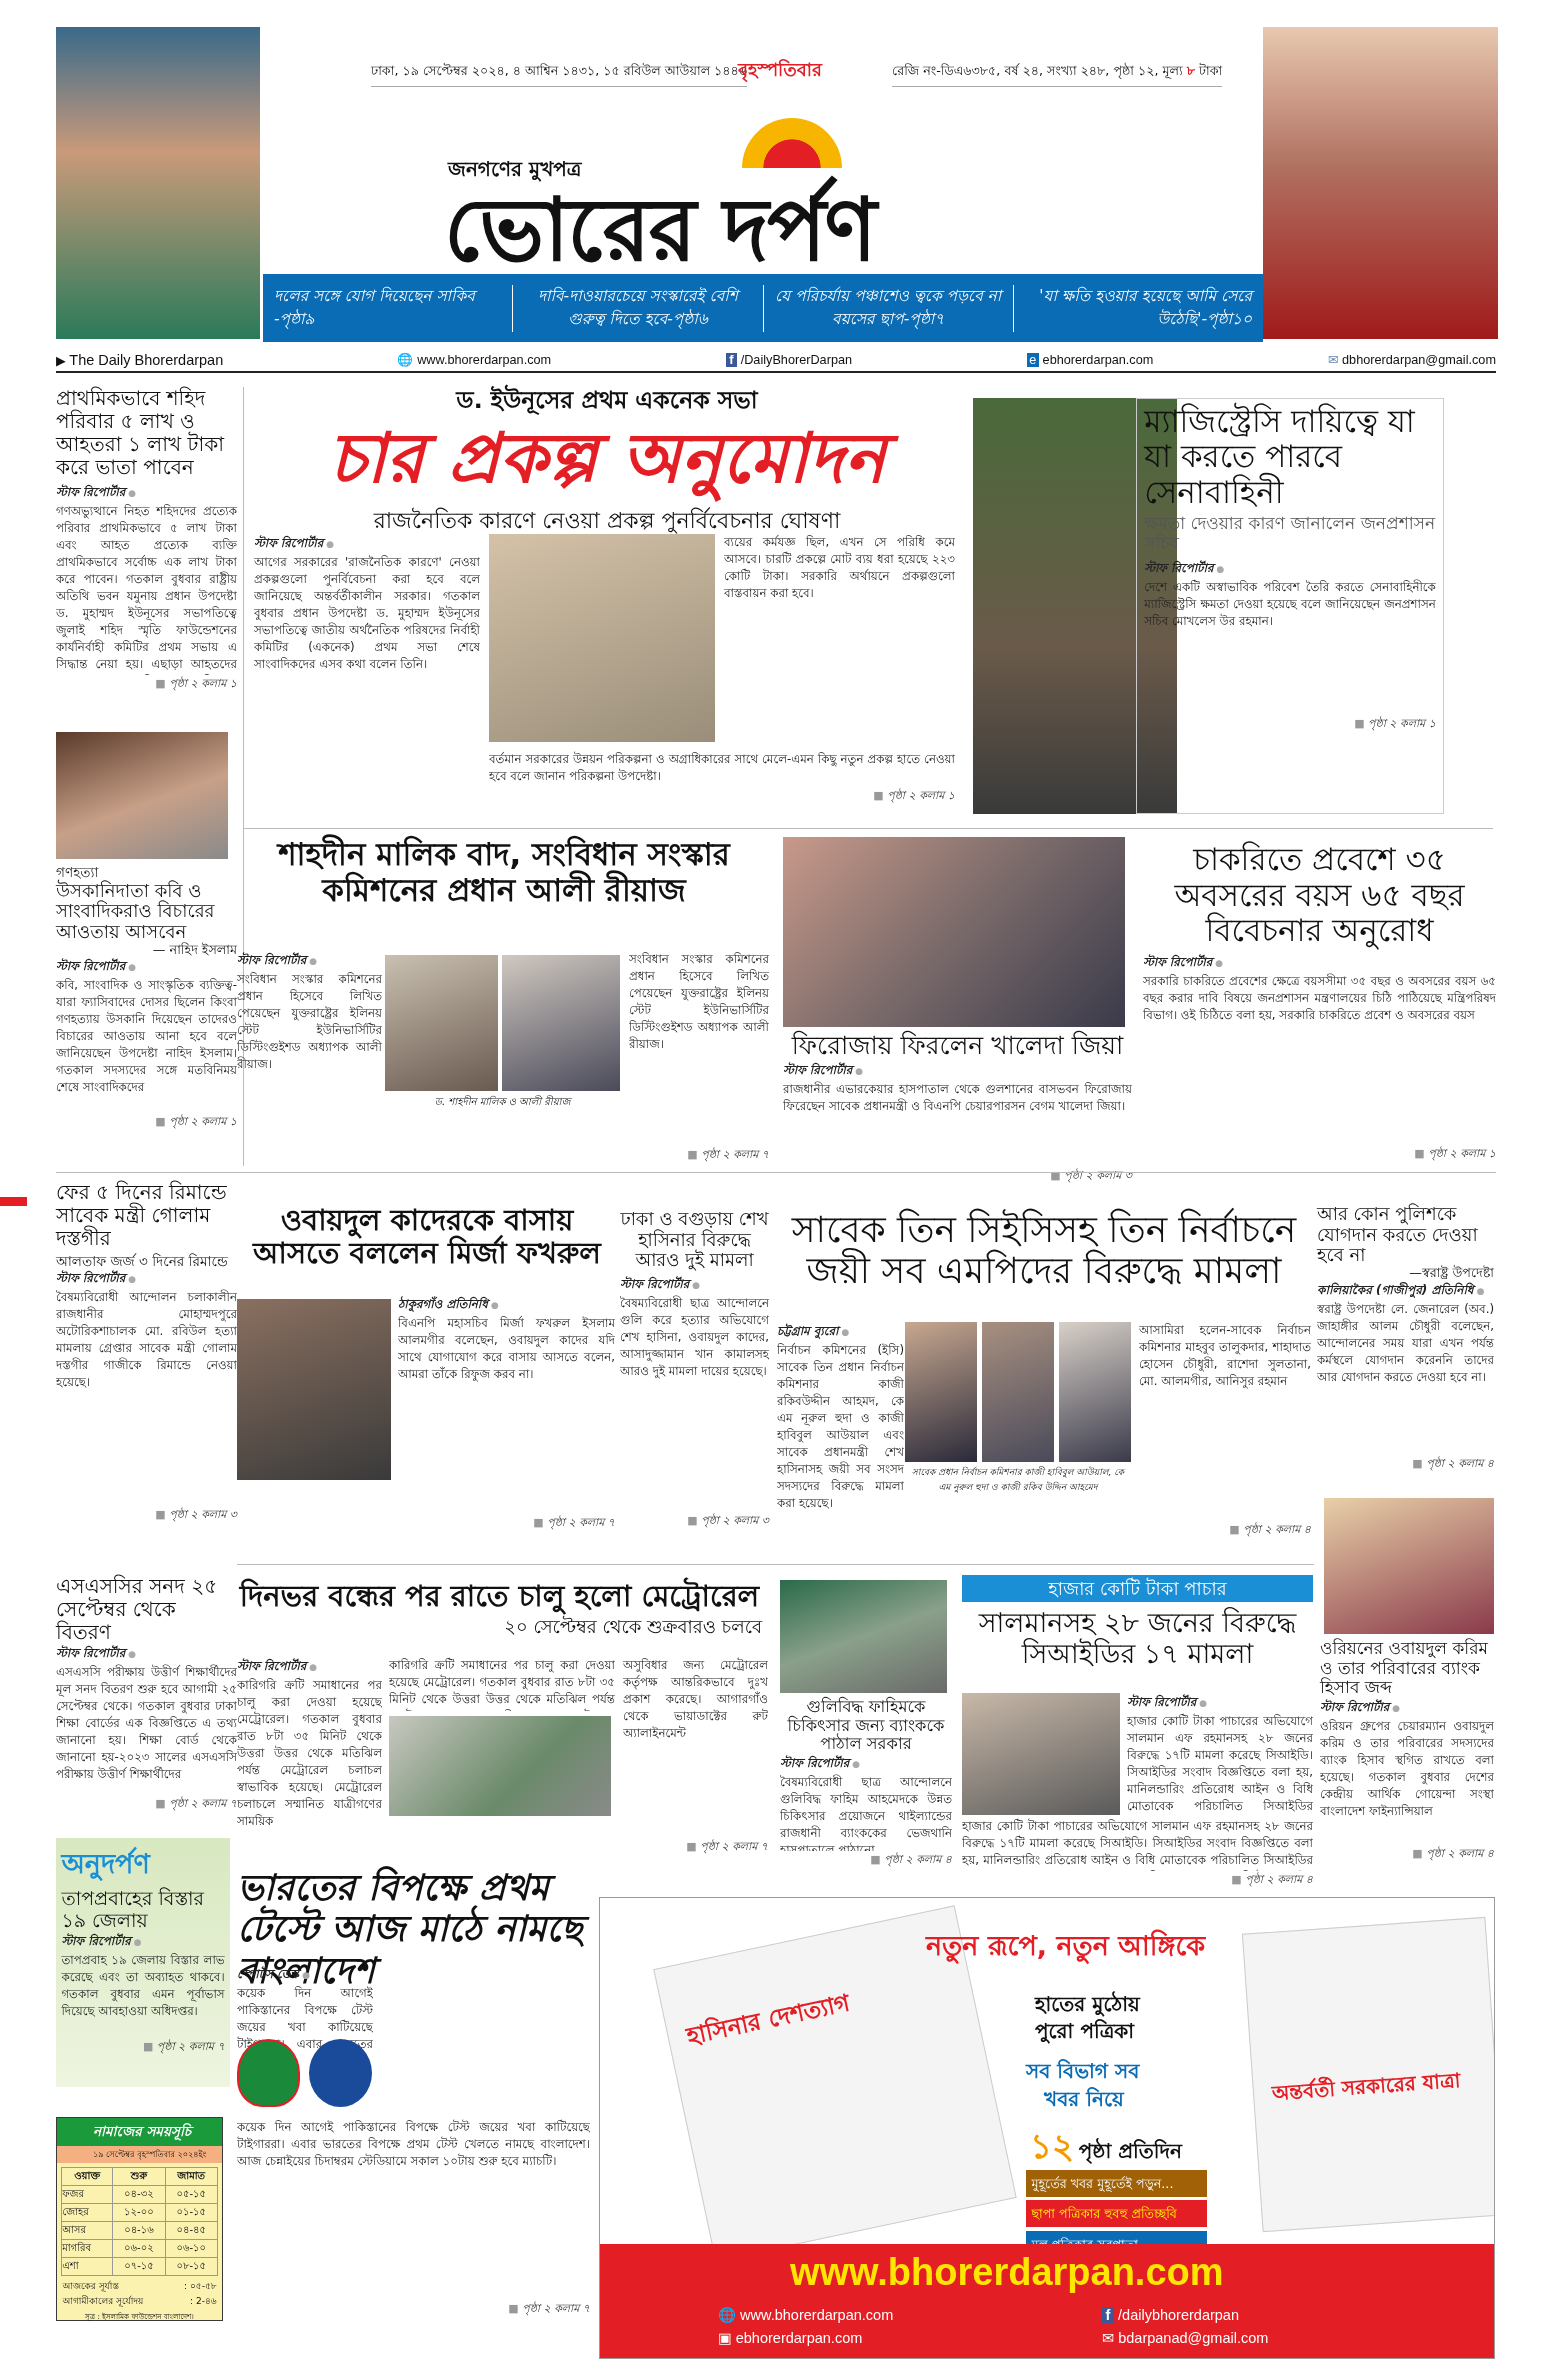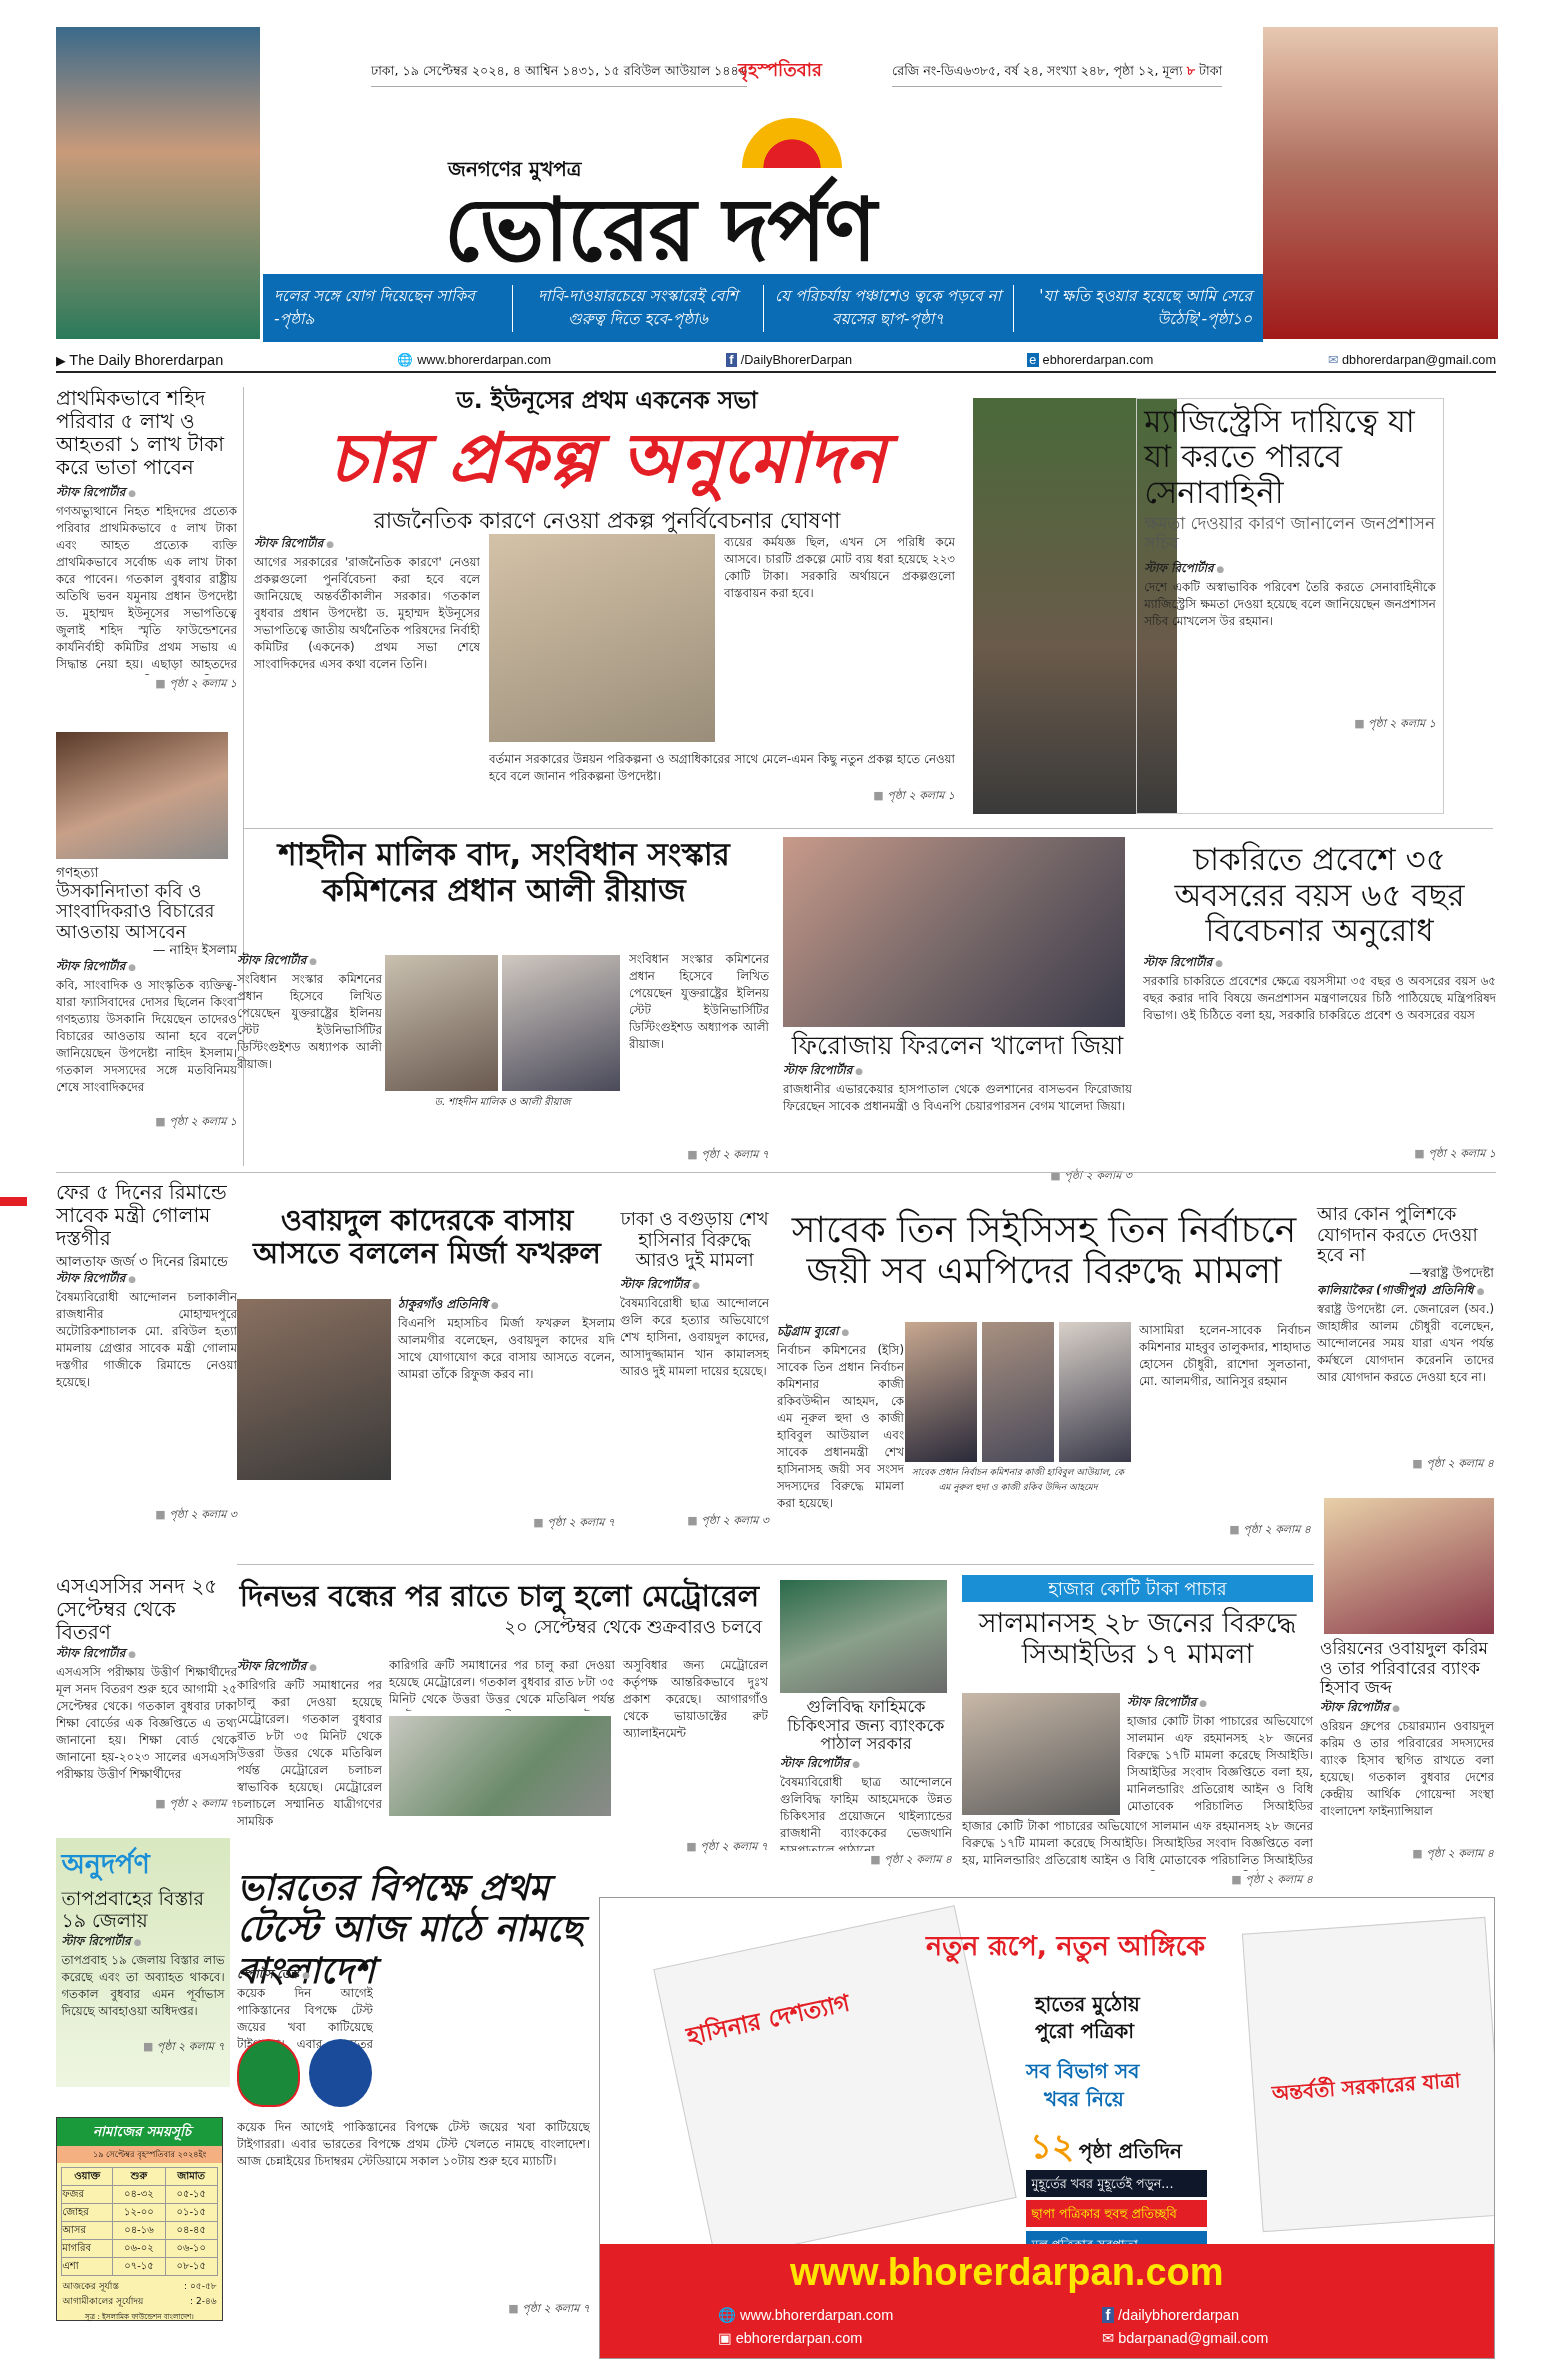--- a/index.html
+++ b/index.html
@@ -312,21 +312,21 @@
   </div>
   <div style="position:absolute;left:652px;top:27px;width:244px;height:299px;background:#f4f4f4;border:0.9px solid #ccc;transform:rotate(-4deg)">
     <div style="position:absolute;left:18px;top:145px;font-size:20px;color:#e31e24;font-weight:bold;font-family:'DejaVu Sans',sans-serif">অন্তর্বর্তী সরকারের যাত্রা</div>
   </div>
   <div style="position:absolute;left:326px;top:27px;font-size:27px;color:#e31e24;font-weight:bold;font-family:'DejaVu Sans',sans-serif">নতুন রূপে, নতুন আঙ্গিকে</div>
   <div style="position:absolute;left:435px;top:91px;font-size:20px;font-weight:bold;font-family:'DejaVu Sans',sans-serif">হাতের মুঠোয়</div>
   <div style="position:absolute;left:435px;top:118px;font-size:20px;font-weight:bold;font-family:'DejaVu Sans',sans-serif">পুরো পত্রিকা</div>
   <div style="position:absolute;left:426px;top:158px;font-size:20px;color:#0a6cb5;font-weight:bold;font-family:'DejaVu Sans',sans-serif">সব বিভাগ সব</div>
   <div style="position:absolute;left:444px;top:186px;font-size:20px;color:#0a6cb5;font-weight:bold;font-family:'DejaVu Sans',sans-serif">খবর নিয়ে</div>
   <div style="position:absolute;left:430px;top:222px;font-family:'DejaVu Sans',sans-serif"><span style="font-size:34px;color:#f59a00;font-weight:bold">১২</span> <span style="font-size:20px;font-weight:bold">পৃষ্ঠা প্রতিদিন</span></div>
-  <div style="position:absolute;left:426px;top:272px;width:181px;height:27px;background:#0f172a;color:#fff;font-size:12.7px;line-height:27px;padding-left:5.4px;font-family:'DejaVu Sans',sans-serif">মুহূর্তের খবর মুহূর্তেই পড়ুন...</div>
+  <div style="position:absolute;left:426px;top:272px;width:181px;height:27px;background:#a16207;color:#fff;font-size:12.7px;line-height:27px;padding-left:5.4px;font-family:'DejaVu Sans',sans-serif">মুহূর্তের খবর মুহূর্তেই পড়ুন...</div>
   <div style="position:absolute;left:426px;top:302px;width:181px;height:27px;background:#e31e24;color:#ff0;font-size:12.7px;line-height:27px;padding-left:5.4px;font-family:'DejaVu Sans',sans-serif">ছাপা পত্রিকার হুবহু প্রতিচ্ছবি</div>
   <div style="position:absolute;left:426px;top:333px;width:181px;height:27px;background:#0a6cb5;color:#fff;font-size:12.7px;line-height:27px;padding-left:5.4px;font-family:'DejaVu Sans',sans-serif">মূল পত্রিকার সবপাতা</div>
   <div style="position:absolute;left:0;top:346px;width:896px;height:116px;background:#e31e24">
     <a style="position:absolute;left:190px;top:7.2px;font-size:38px;color:#ffe600;font-weight:bold;font-family:'Liberation Sans',sans-serif">www.bhorerdarpan.com</a>
     <a style="position:absolute;left:118px;top:63px;color:#fff;font-size:14.5px;font-family:'Liberation Sans',sans-serif"><span>🌐 </span><span>www.bhorerdarpan.com</span></a>
     <a style="position:absolute;left:118px;top:86px;color:#fff;font-size:14.5px;font-family:'Liberation Sans',sans-serif"><span>▣ </span><span>ebhorerdarpan.com</span></a>
     <a style="position:absolute;left:502px;top:63px;color:#fff;font-size:14.5px;font-family:'Liberation Sans',sans-serif"><span style="background:#3b5998;padding:0 3.6px;font-weight:bold">f</span> <span>/dailybhorerdarpan</span></a>
     <a style="position:absolute;left:502px;top:86px;color:#fff;font-size:14.5px;font-family:'Liberation Sans',sans-serif"><span>✉ </span><span>bdarpanad@gmail.com</span></a>
   </div>
 </div>

